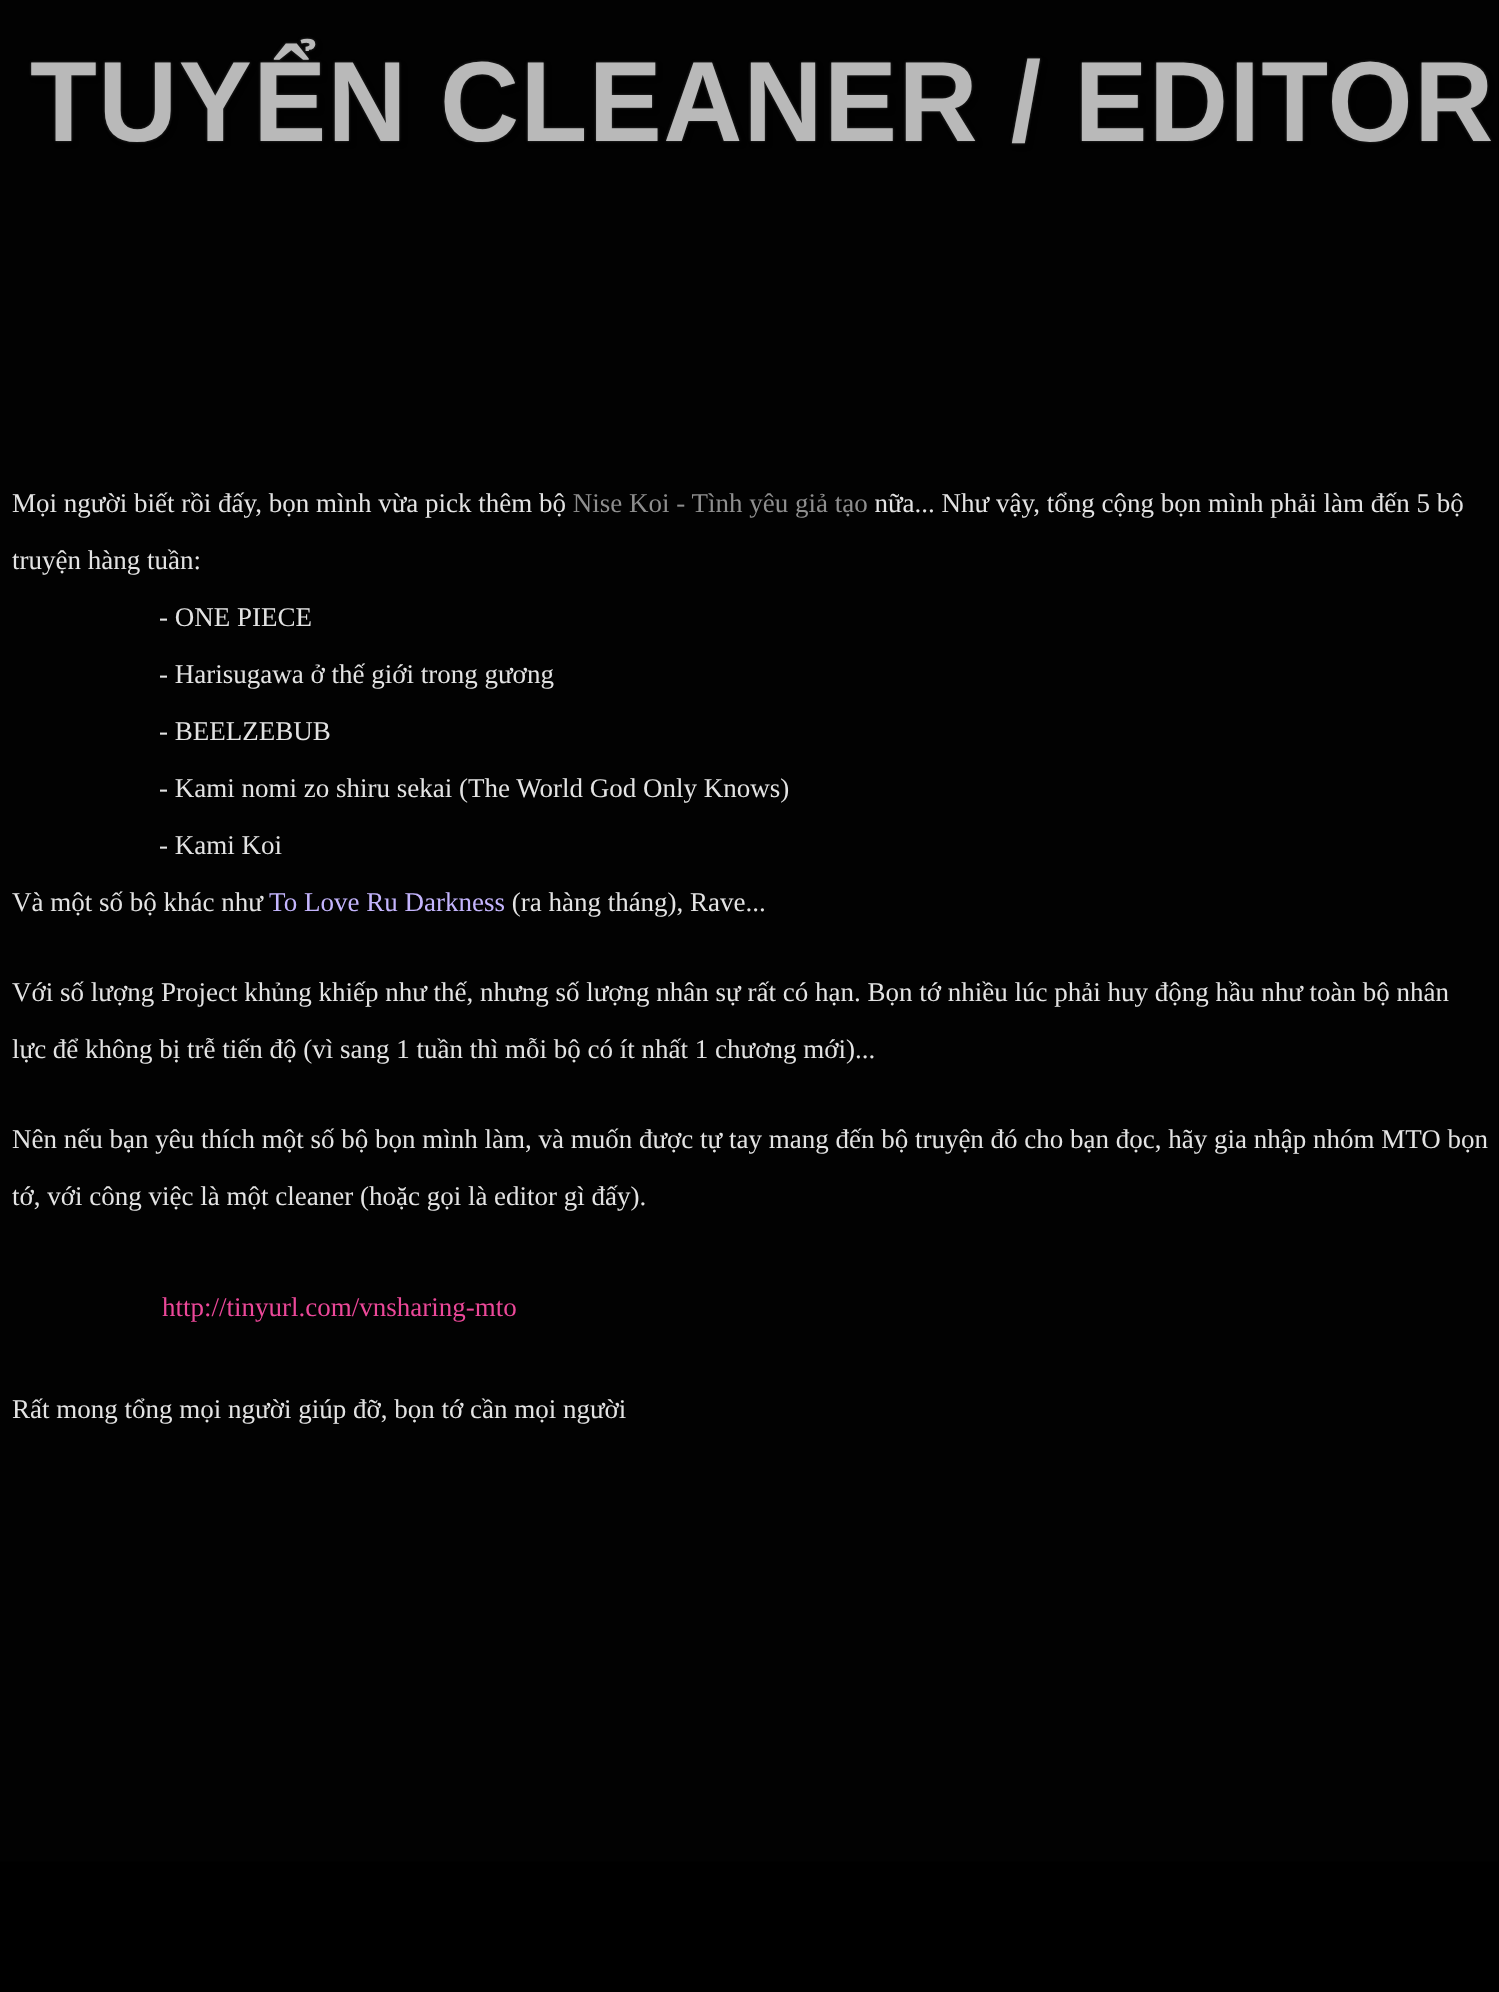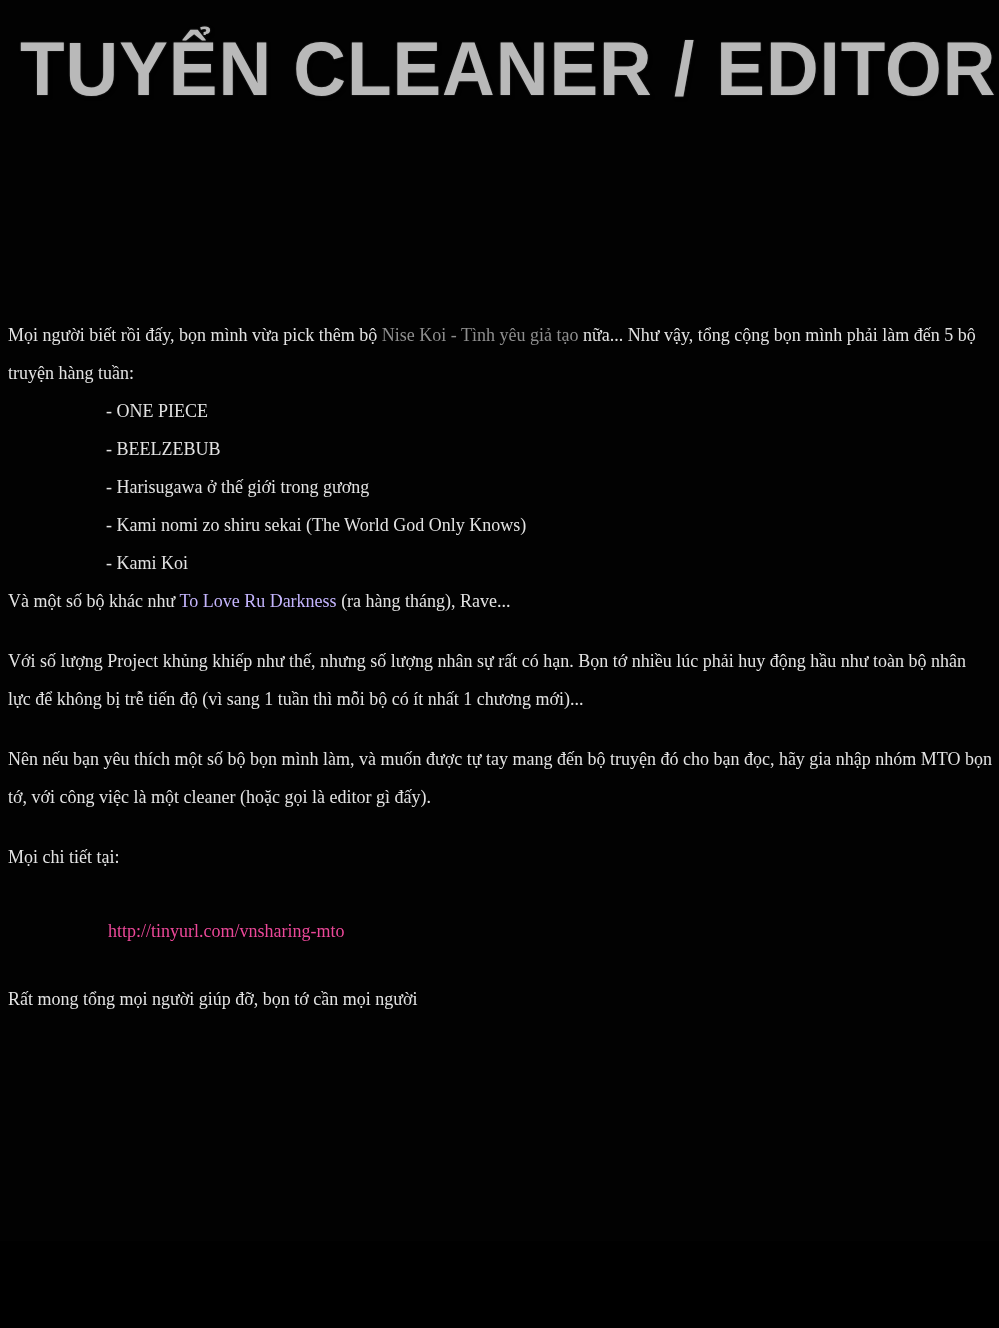--- a/index.html
+++ b/index.html
@@ -115,36 +115,35 @@
 
   <div class="body-text">
 
     <p class="para tight">
       <span>Mọi người biết rồi đấy, bọn mình vừa pick thêm bộ </span><span class="dim">Nise Koi - Tình yêu giả tạo</span>
       <span>nữa... Như vậy, tổng cộng bọn mình phải làm đến 5 bộ truyện hàng tuần:</span>
     </p>
 
     <ul class="indent-list">
       <li>- ONE PIECE</li>
+      <li>- Harisugawa ở thế giới trong gương</li>
       <li>- BEELZEBUB</li>
-      <li>- Harisugawa ở thế giới trong gương</li>
       <li>- Kami nomi zo shiru sekai (The World God Only Knows)</li>
       <li>- Kami Koi</li>
     </ul>
 
     <p class="para">
       <span>Và một số bộ khác như </span><span class="dim2">To Love Ru Darkness</span><span> (ra hàng tháng), Rave...</span>
     </p>
 
     <p class="para">Với số lượng Project khủng khiếp như thế, nhưng số lượng nhân sự rất có hạn. Bọn tớ nhiều lúc phải huy động hầu như toàn bộ nhân lực để không bị trễ tiến độ (vì sang 1 tuần thì mỗi bộ có ít nhất 1 chương mới)...</p>
 
 
     <p class="para">Nên nếu bạn yêu thích một số bộ bọn mình làm, và muốn được tự tay mang đến bộ truyện đó cho bạn đọc, hãy gia nhập nhóm MTO bọn tớ, với công việc là một cleaner (hoặc gọi là editor gì đấy).</p>
 
-    <p class="para tight">Mọi chi tiết tại:</p>
 
     <p class="link-line">
       <span class="link">http://tinyurl.com/vnsharing-mto</span>
     </p>
 
     <p class="para">Rất mong tổng mọi người giúp đỡ, bọn tớ cần mọi người</p>
 
   </div>
 
   <div class="watermark-main">ThuVienSach.vn</div>

